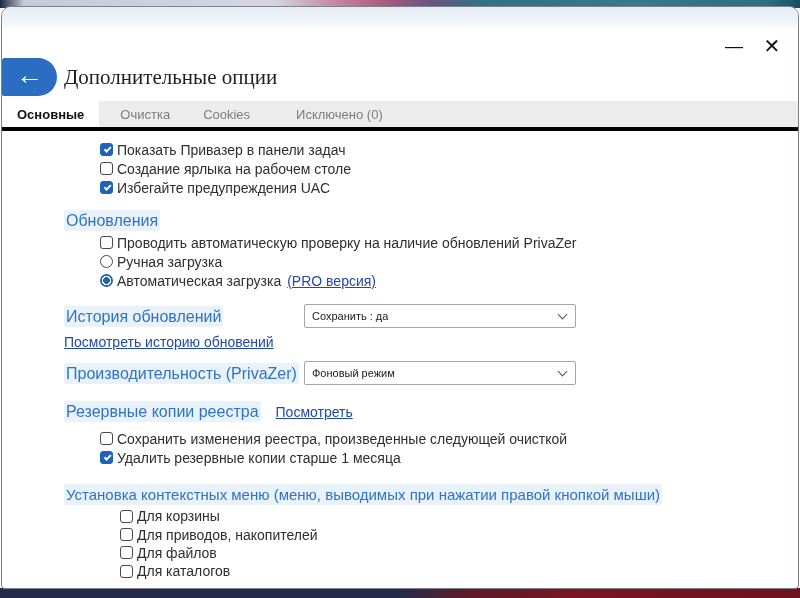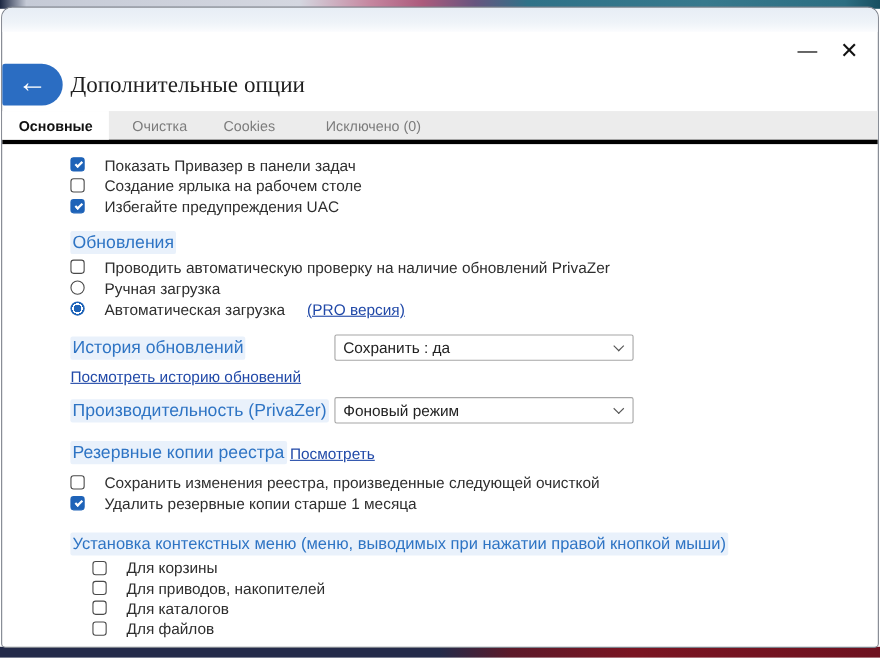--- a/index.html
+++ b/index.html
@@ -36,21 +36,21 @@
   
   .tabs { display:flex; height:30px; background:#ececec; border-bottom:4px solid #000000;
     align-items:stretch; font-size:13px; color:#7c7c7c; }
   .tab { display:flex; align-items:center; padding:0 12px; cursor:default; white-space:nowrap; }
   .tab.active { background:#fff; color:#111; font-weight:bold; padding:0 15px; }
   .tab.gap { margin-left:9px; }
   .tab.gap-lg { margin-left:22px; }
 
   
   .content { padding:9px 0 0 62px; font-size:14px; color:#2e2e2e; }
-  .check-row, .radio-row { height:19px; display:flex; align-items:center; gap:18px; cursor:default; }
+  .check-row, .radio-row { height:19px; display:flex; align-items:center; gap:4px; cursor:default;margin-left:36px; }
   .row-sm { height:18.4px;padding-left:20px; }
   .cb { width:13px; height:13px; border:1px solid #4a4a4a; border-radius:3px; background:#fff;
     flex:0 0 13px; position:relative; }
   .cb.checked { background:#1e63b8; border-color:#1e63b8; }
   .cb.checked .tick { position:absolute; left:2.5px; top:3px; width:7px; height:3.5px;
     border-left:2px solid #fff; border-bottom:2px solid #fff; transform:rotate(-45deg); }
   .radio { width:13px; height:13px; border:1px solid #4a4a4a; border-radius:50%; background:#fff; flex:0 0 13px; }
   .radio.selected { border:none;
     background:radial-gradient(circle at center,#1e63b8 0 3.5px,#ffffff 3.5px 4.7px,#1e63b8 4.7px 100%); }
 
@@ -58,27 +58,27 @@
     background:#e9f1fb; border-radius:2px; padding:0 2px; }
   .h-updates { margin-top:13px; margin-bottom:2px; }
   .link { color:#2149a8; text-decoration:underline; cursor:pointer; }
   .radio-label-link { margin-left:2px; }
 
   .field-row { width:512px; display:flex; justify-content:space-between; align-items:center; height:26px; }
   .fr-history { margin-top:13px; }
   .fr-perf { margin-top:9px; }
   .select { width:272px; height:24px; background:#fff; border:1px solid #a6a6a6; border-radius:2px;
     display:flex; align-items:center; justify-content:space-between; padding:0 9px 0 7px;
-    font-size:14px; color:#222; cursor:default; }
+    font-size:11px; color:#222; cursor:default; }
   .chev { width:7px; height:7px; border-right:1.5px solid #555; border-bottom:1.5px solid #555;
     transform:rotate(45deg); margin-top:-4px; }
 
   .link-row { margin-top:4px; height:18px; display:flex; align-items:center; font-size:14px; }
 
-  .backup-head { margin-top:15px; height:21px; display:flex; align-items:center; gap:3px; }
+  .backup-head { margin-top:15px; height:21px; display:flex; align-items:center; gap:15px; }
   .backup-rows { margin-top:7px; }
   .ctx-head { margin-top:17px; height:21px; }
   .ctx-title { font-size:15px; }
   .ctx-rows { margin-top:2px; }
 </style>
 </head>
 <body>
 
 <div class="stage">
   <div class="bg-top"></div>
@@ -185,23 +185,23 @@
         <label class="check-row row-sm">
           <span class="cb"></span>
           <span>Для корзины</span>
         </label>
         <label class="check-row row-sm">
           <span class="cb"></span>
           <span>Для приводов, накопителей</span>
         </label>
         <label class="check-row row-sm">
           <span class="cb"></span>
+          <span>Для файлов</span>
+        </label>
+        <label class="check-row row-sm">
+          <span class="cb"></span>
           <span>Для каталогов</span>
-        </label>
-        <label class="check-row row-sm">
-          <span class="cb"></span>
-          <span>Для файлов</span>
         </label>
       </div>
 
     </div>
   </div>
 </div>
 
 </body></html>

